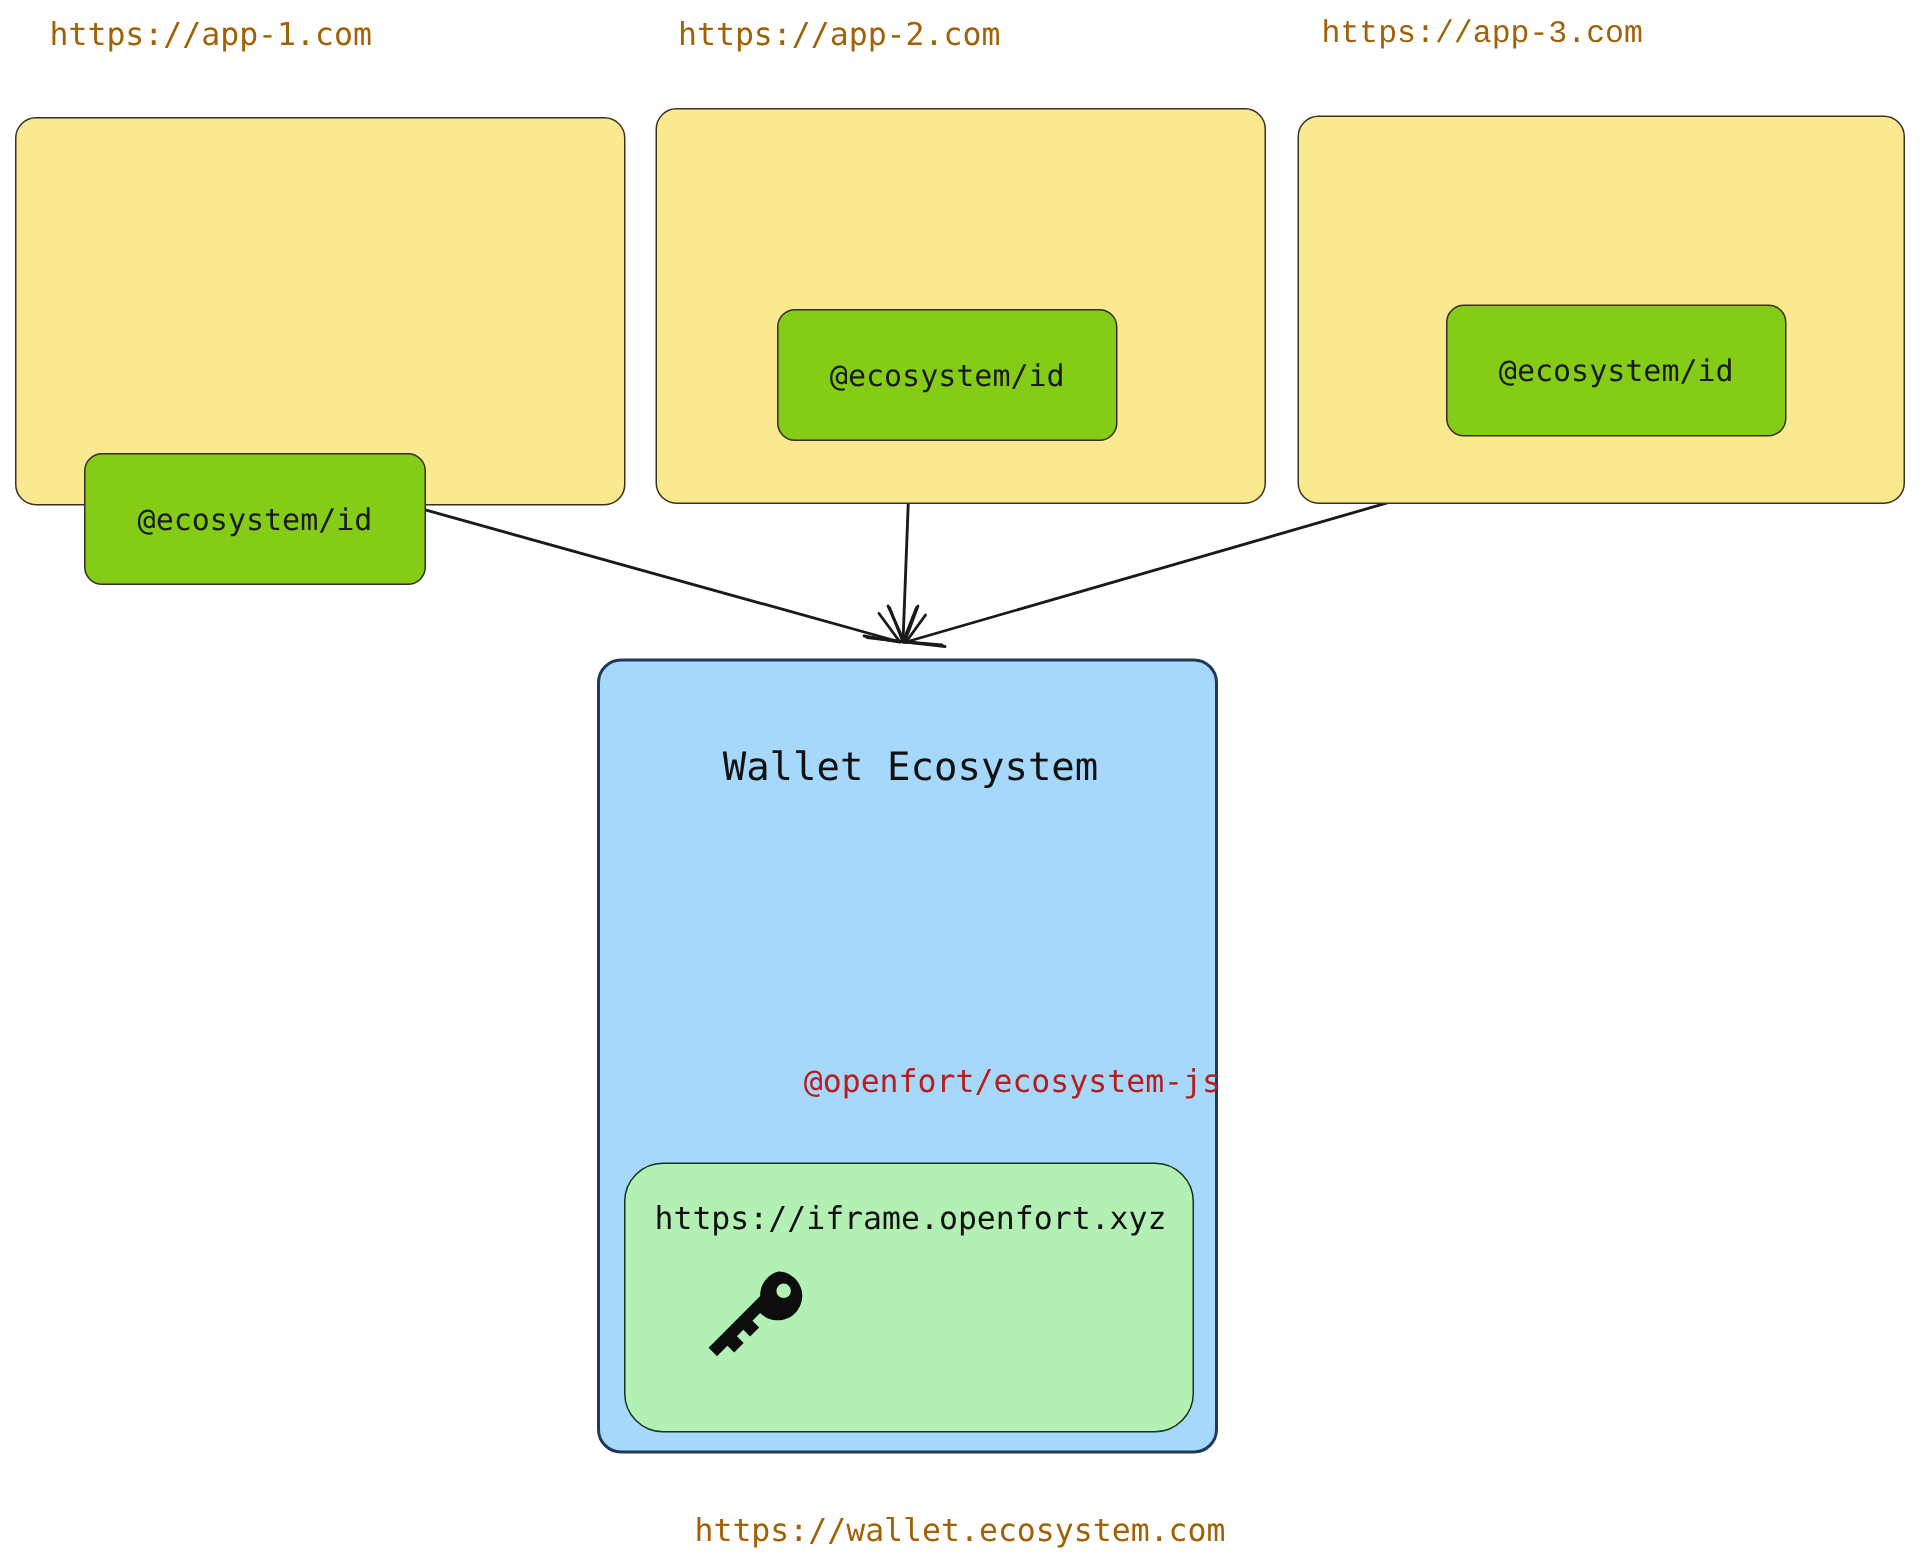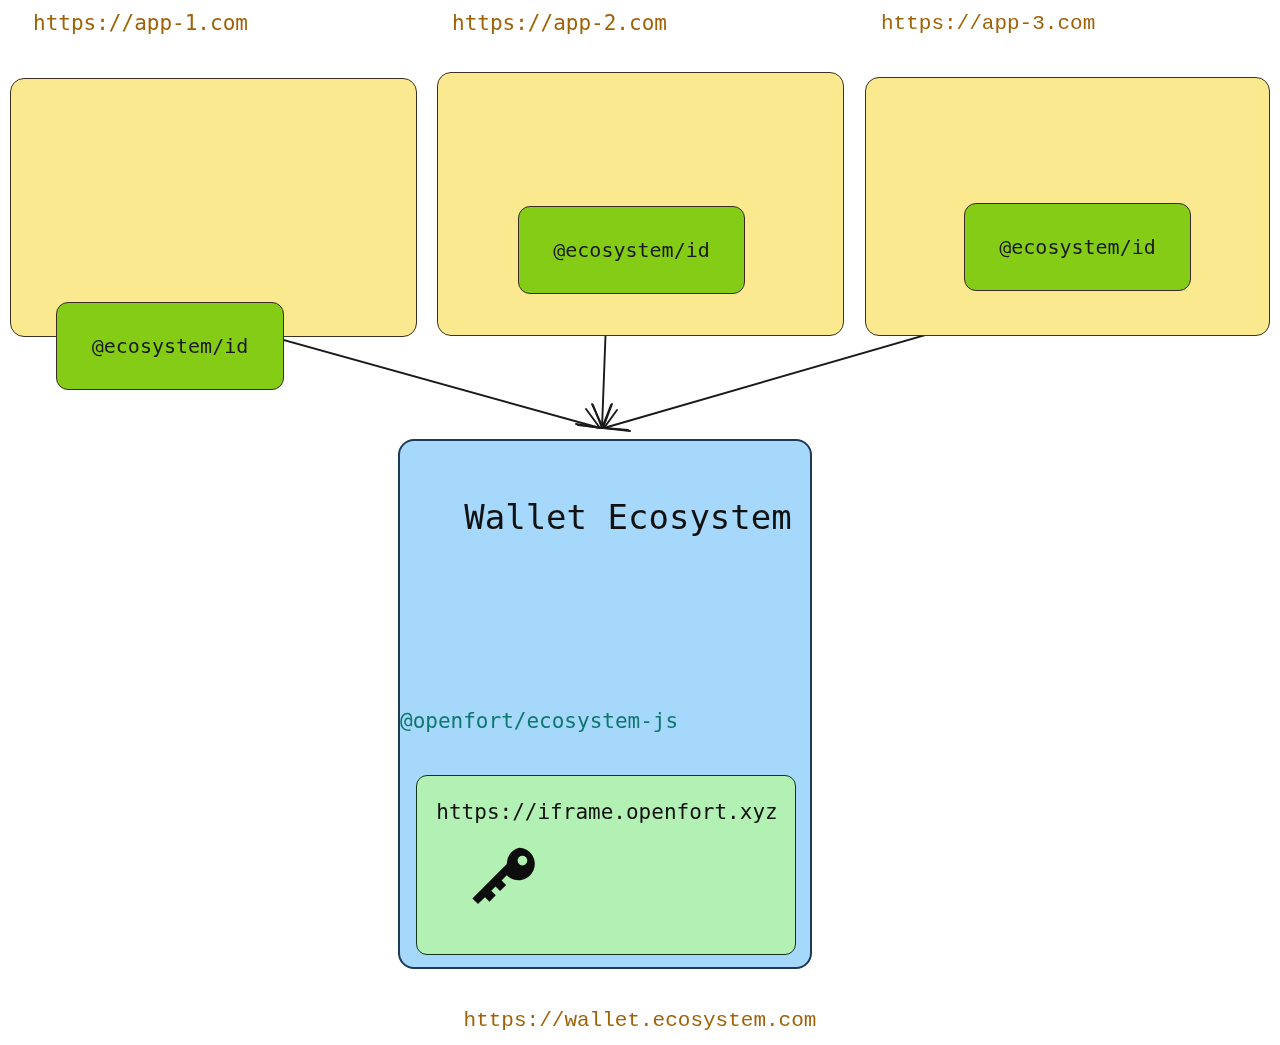--- a/index.html
+++ b/index.html
@@ -35,21 +35,20 @@
   }
   #url-app-1 { left: 33px;  top: 13px; }
   #url-app-2 { left: 452px; top: 13px; }
   #url-app-3 { left: 881px; top: 13px; font-family: Liberation Mono, monospace; }
   #url-wallet {
     left: 0;
     top: 1010px;
     width: 1280px;
     text-align: center;
     font-size: 21px;
-    font-family: Liberation Mono, monospace;
   }
 
   
   .app-box {
     position: absolute;
     background: #FBE98F;
     border: 1.6px solid #3b3022;
     border-radius: 14px;
     box-sizing: border-box;
   }
@@ -86,46 +85,45 @@
     border: 2px solid #1f3a57;
     border-radius: 16px;
     box-sizing: border-box;
   }
   #wallet-title {
     position: absolute;
     left: 0;
     top: 56px;
     width: 414px;
     text-align: center;
-    font-size: 34px;
+    font-size: 26px;
     color: #111111;
     white-space: nowrap;
-    margin-left: 21px;
   }
   #sdk-label {
     position: absolute;
     left: 0;
     top: 268px;
     width: 414px;
-    text-align: left;
-    font-size: 21px;
-    color: #0f766e;
+    text-align: right;
+    font-size: 21px;
+    color: #b91c1c;
     white-space: nowrap;
   }
 
   
   #iframe-box {
     position: absolute;
     left: 16px;
     top: 334px;
     width: 380px;
     height: 180px;
     background: #B3F0B3;
     border: 1.8px solid #16331c;
-    border-radius: 11px;
+    border-radius: 26px;
     box-sizing: border-box;
   }
   #iframe-url {
     position: absolute;
     left: 0;
     top: 24px;
     width: 380px;
     text-align: center;
     font-size: 21px;
     color: #111111;

